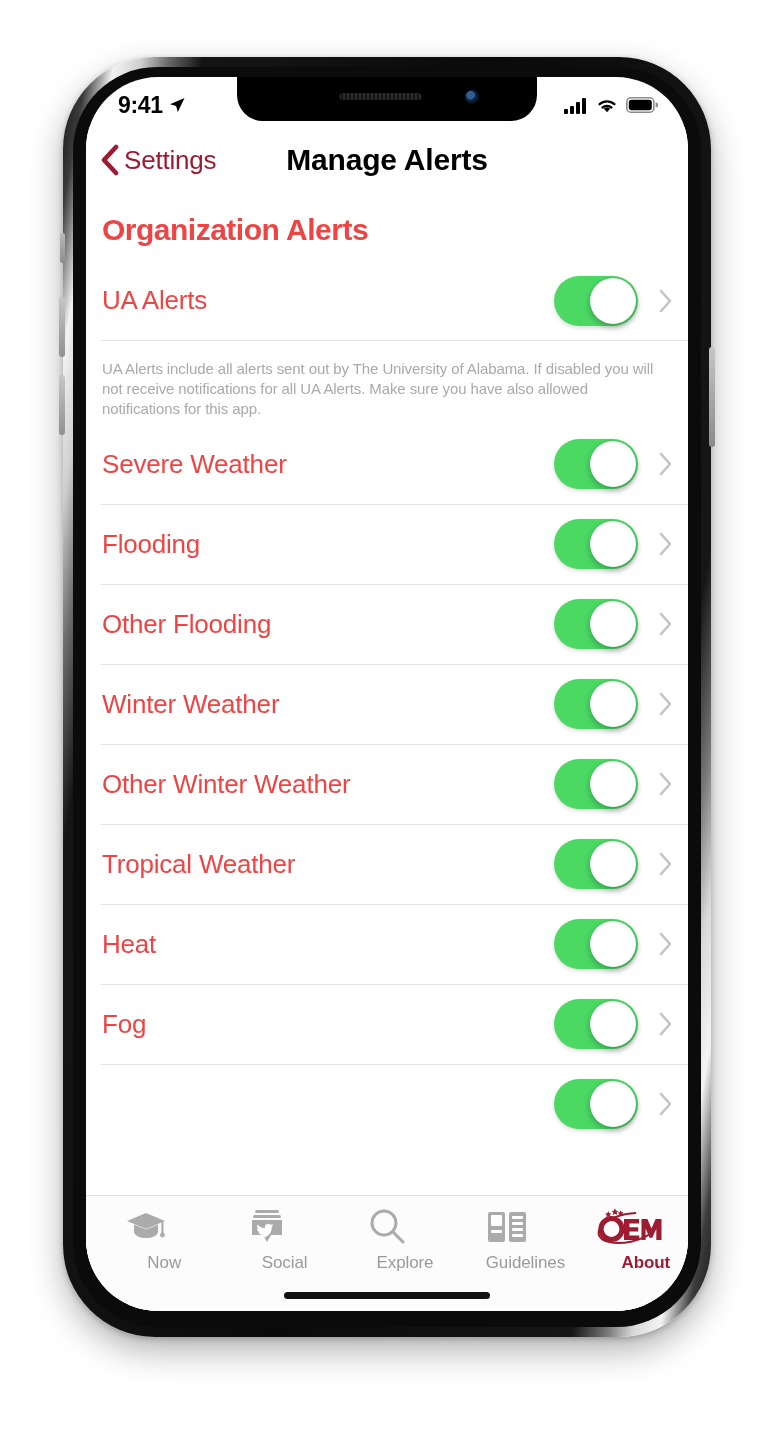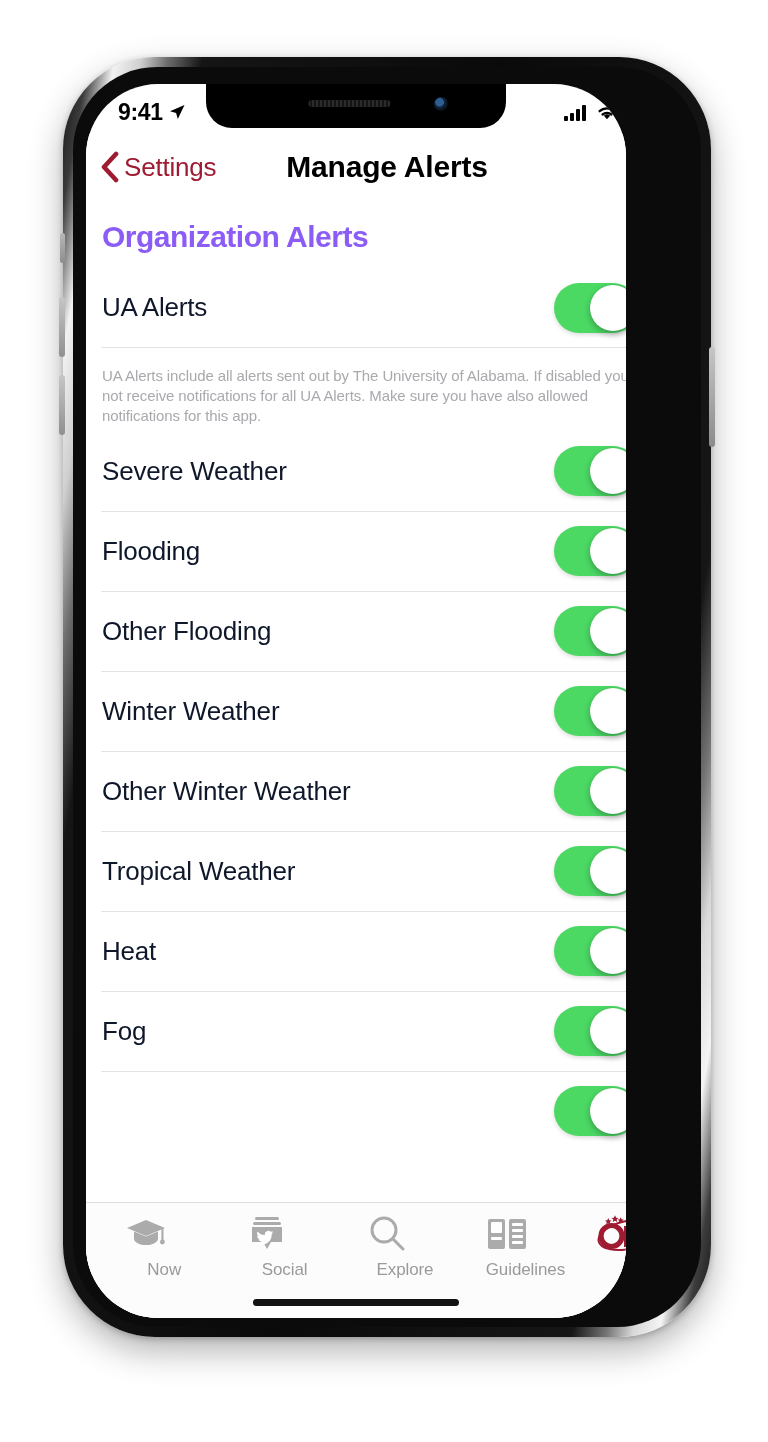--- a/index.html
+++ b/index.html
@@ -41,22 +41,22 @@
   .device-inner-ring {
     position: absolute;
     left: 10px; top: 10px;
     width: 628px; height: 1260px;
     border-radius: 84px;
     background: #0b0b0b;
   }
 
   .screen {
     position: absolute;
-    left: 23px; top: 27px;
-    width: 540px;
+    left: 23px; top: 20px;
+    width: 602px;
     height: 1234px;
     border-radius: 72px;
     background: #ffffff;
     overflow: hidden;
     text-decoration: underline;
   }
 
   
   .btn-mute {
     position: absolute;
@@ -191,39 +191,39 @@
     left: 0;
     width: 602px;
     bottom: 0;
     background: #fff;
     overflow: hidden;
   }
 
   .section-header {
     font-size: 30px;
     font-weight: bold;
-    color: #8b5cf6;
+    color: #ef4444;
     letter-spacing: -0.5px;
     padding: 20px 12px 14px 16px;
   }
   .section-header.tight { padding-top: 24px; }
 
   .row {
     position: relative;
     height: 79px;
     display: flex;
     align-items: center;
     padding: 0 14px 0 16px;
     background: #fff;
     cursor: pointer;
   }
   .row-label {
     flex: 1;
     font-size: 26px;
-    color: #0f172a;
+    color: #ef4444;
     letter-spacing: -0.2px;
   }
   .row-sep {
     height: 1px;
     background: #e3e3e6;
     margin-left: 15px;
     margin-right: 0px;
   }
 
   

